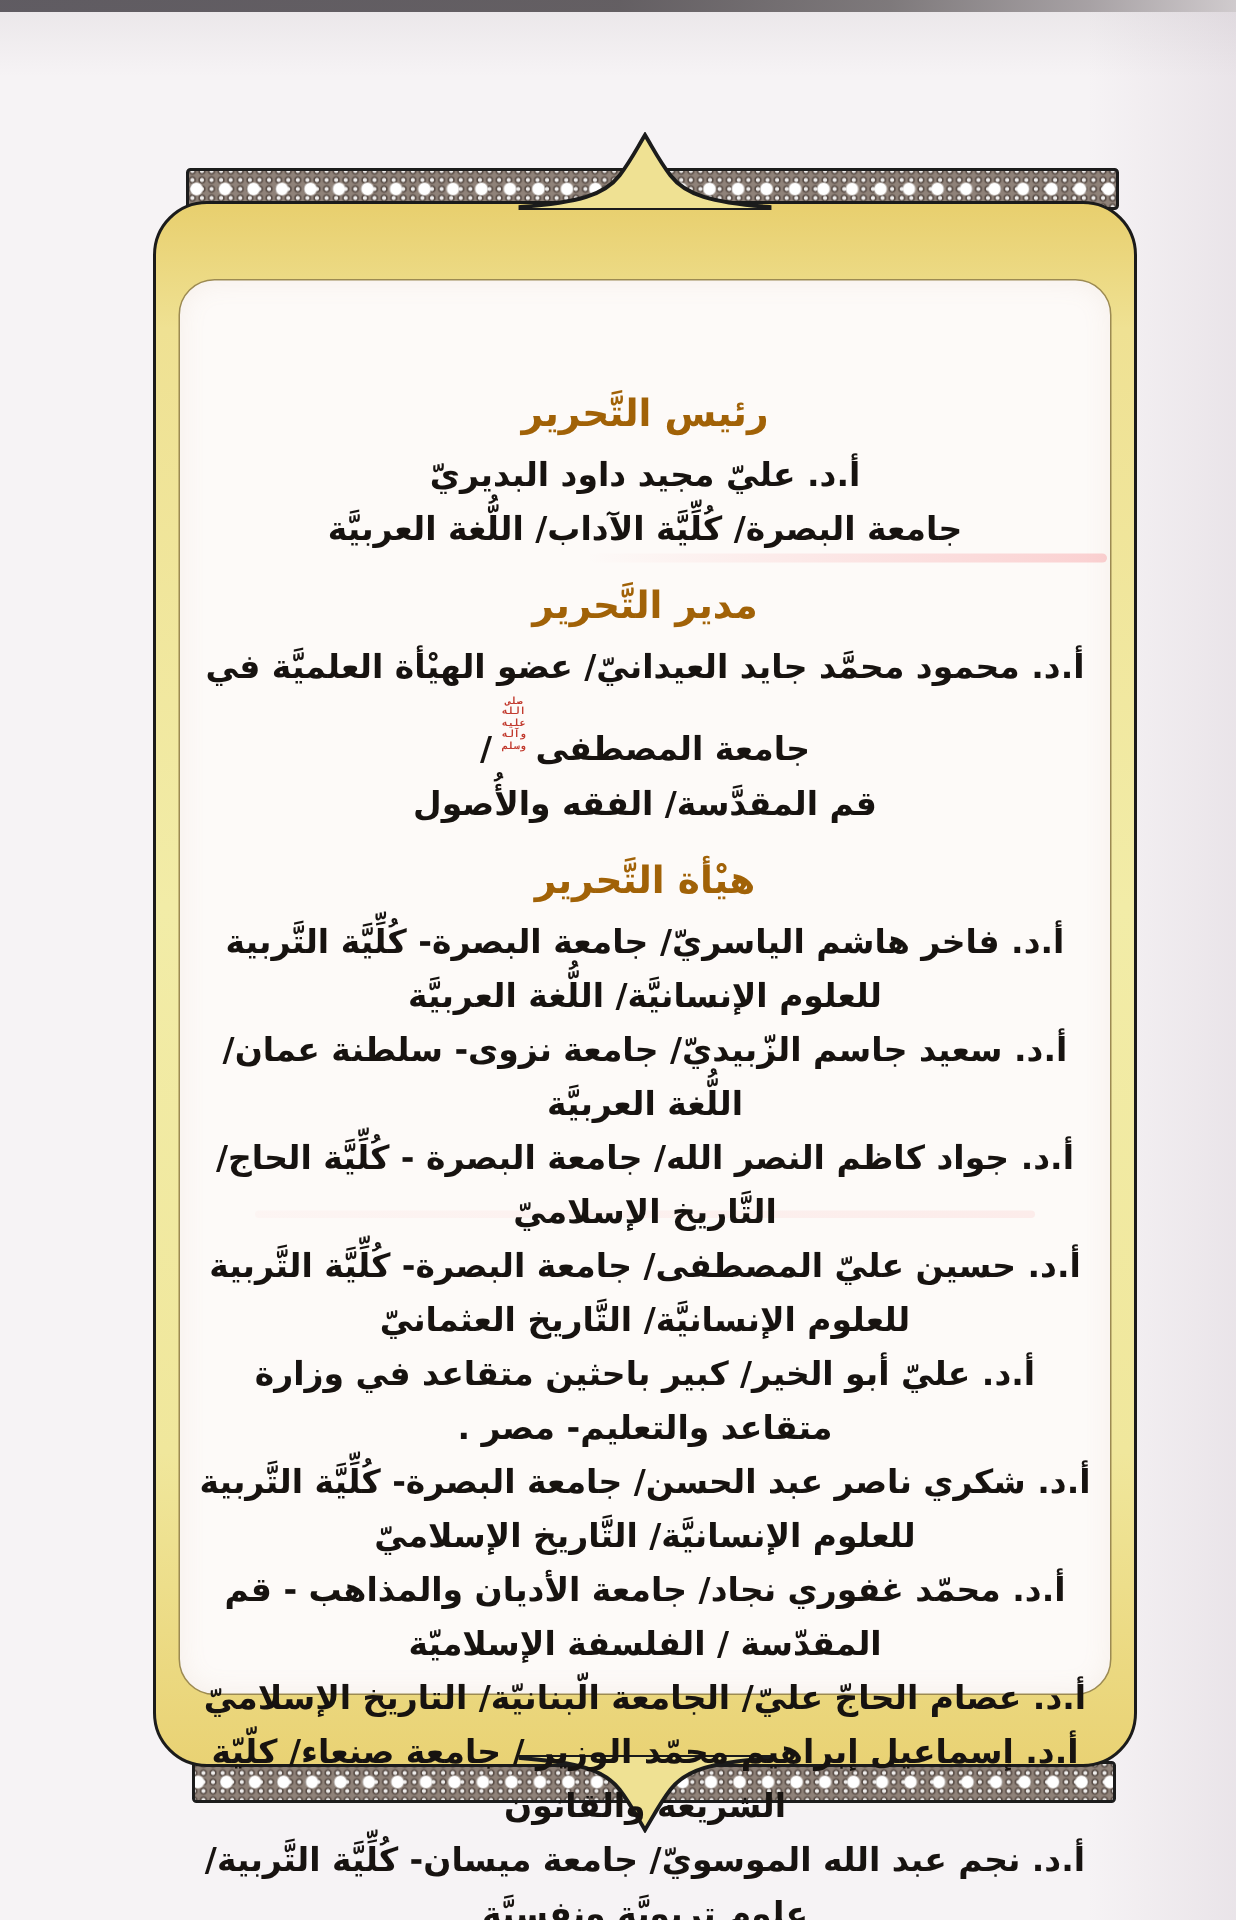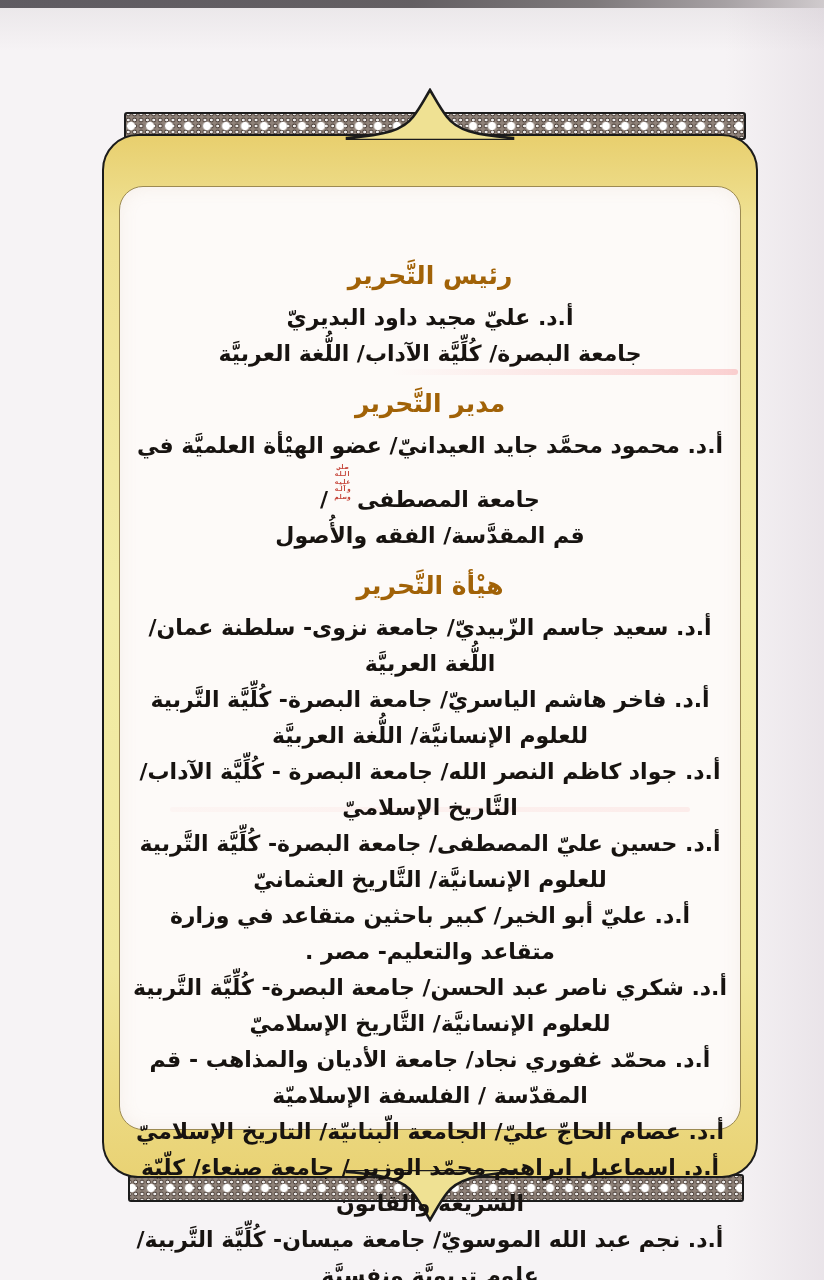--- a/index.html
+++ b/index.html
@@ -111,23 +111,23 @@
     <div>
       <div class="red-heading">مدير التَّحرير</div>
       <div class="line"><span>أ.د. محمود محمَّد جايد العيدانيّ/ عضو الهيْأة العلميَّة في جامعة المصطفى</span><span class="honorific">صلى الله عليه وآله وسلم</span><span>/</span></div>
       <div class="line">قم المقدَّسة/ الفقه والأُصول</div>
     </div>
 
     <div>
       <div class="red-heading">هيْأة التَّحرير</div>
       <div>
 
-      <div class="member">أ.د. سعيد جاسم الزّبيديّ/ جامعة نزوى- سلطنة عمان/ اللُّغة العربيَّة</div>
-          <div class="member">أ.د. فاخر هاشم الياسريّ/ جامعة البصرة- كُلِّيَّة التَّربية للعلوم الإنسانيَّة/ اللُّغة العربيَّة</div>
-          <div class="member">أ.د. جواد كاظم النصر الله/ جامعة البصرة - كُلِّيَّة الآداب/ التَّاريخ الإسلاميّ</div>
+      <div class="member">أ.د. فاخر هاشم الياسريّ/ جامعة البصرة- كُلِّيَّة التَّربية للعلوم الإنسانيَّة/ اللُّغة العربيَّة</div>
+          <div class="member">أ.د. سعيد جاسم الزّبيديّ/ جامعة نزوى- سلطنة عمان/ اللُّغة العربيَّة</div>
+          <div class="member">أ.د. جواد كاظم النصر الله/ جامعة البصرة - كُلِّيَّة الحاج/ التَّاريخ الإسلاميّ</div>
           <div class="member">أ.د. حسين عليّ المصطفى/ جامعة البصرة- كُلِّيَّة التَّربية للعلوم الإنسانيَّة/ التَّاريخ العثمانيّ</div>
           <div class="member">أ.د. عليّ أبو الخير/ كبير باحثين متقاعد في وزارة متقاعد والتعليم- مصر .</div>
           <div class="member">أ.د. شكري ناصر عبد الحسن/ جامعة البصرة- كُلِّيَّة التَّربية للعلوم الإنسانيَّة/ التَّاريخ الإسلاميّ</div>
           <div class="member">أ.د. محمّد غفوري نجاد/ جامعة الأديان والمذاهب - قم المقدّسة / الفلسفة الإسلاميّة</div>
           <div class="member">أ.د. عصام الحاجّ عليّ/ الجامعة الّبنانيّة/ التاريخ الإسلاميّ</div>
           <div class="member">أ.د. إسماعيل إبراهيم محمّد الوزير / جامعة صنعاء/ كلّيّة الشريعة والقانون</div>
           <div class="member">أ.د. نجم عبد الله الموسويّ/ جامعة ميسان- كُلِّيَّة التَّربية/ علوم تربويَّة ونفسيَّة</div>
         </div>
     </div>
 

